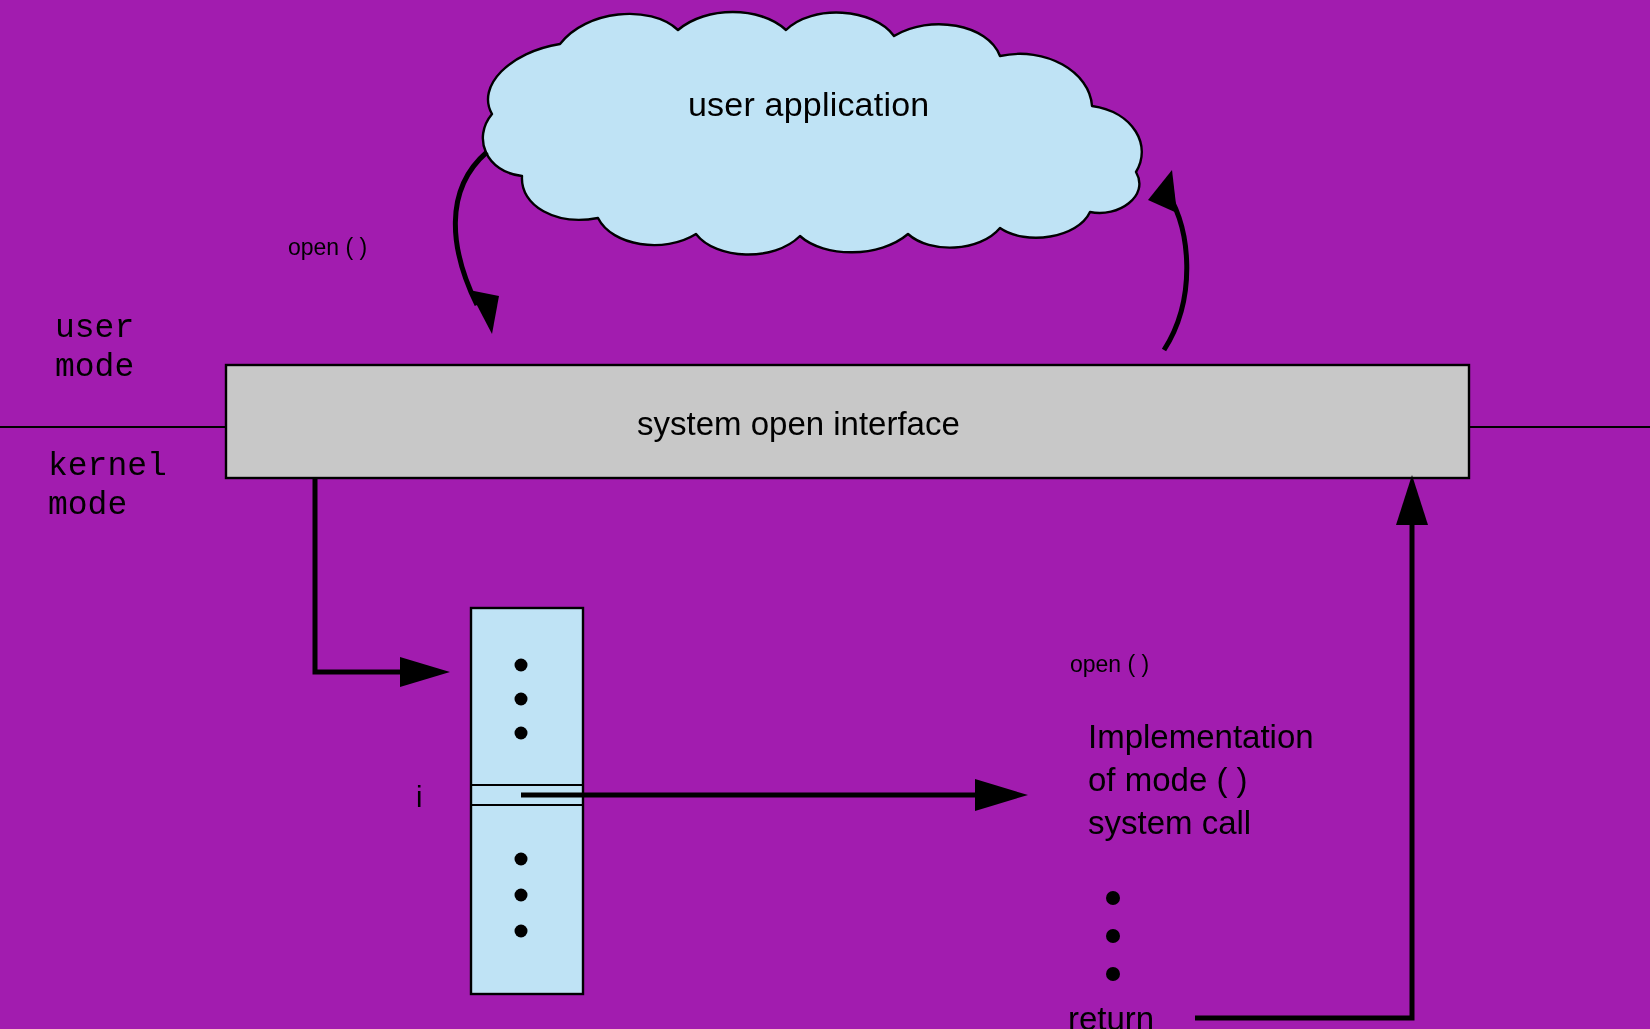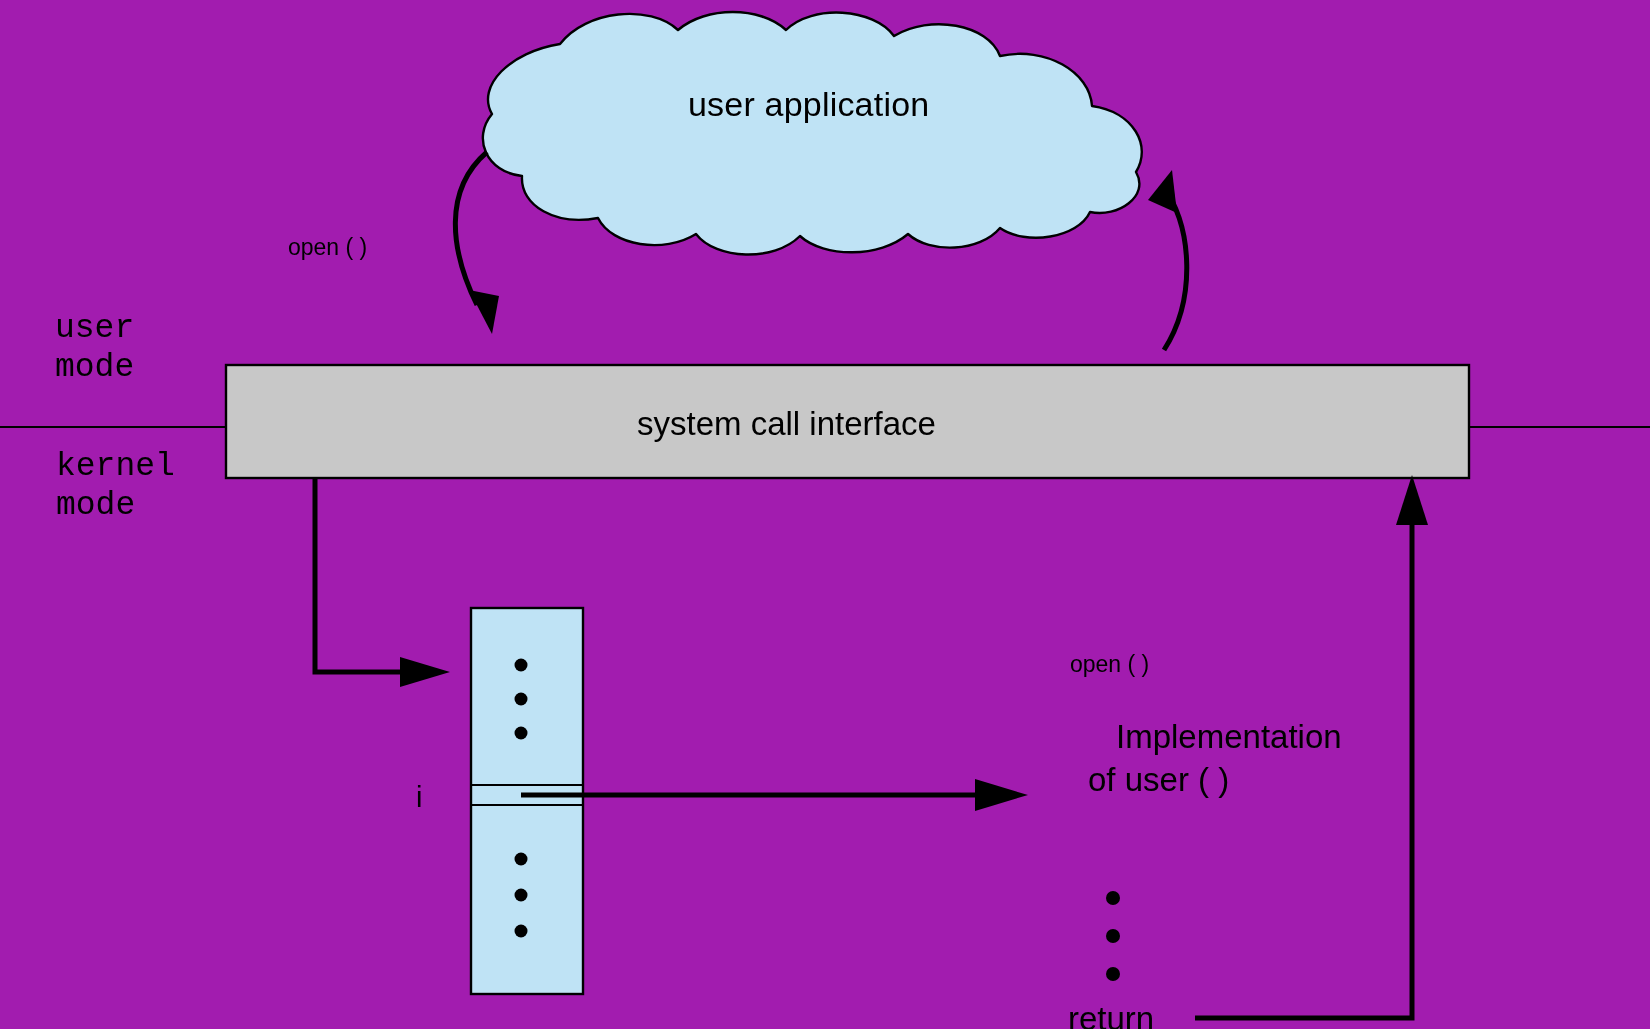--- a/index.html
+++ b/index.html
@@ -138,27 +138,28 @@
     </g>
   </svg>
 
   <div class="lbl lbl-cloud" style="left:688px; top:84px;">user application</div>
 
   <div class="lbl lbl-openuser" style="left:288px; top:234px;">open ( )</div>
 
   <div class="lbl lbl-mode" style="left:55px; top:310px;">user
 mode</div>
 
-  <div class="lbl lbl-mode" style="left:48px; top:448px;margin-left:8px;">kernel
+  <div class="lbl lbl-mode" style="left:48px; top:448px;">kernel
 mode</div>
 
-  <div class="lbl lbl-bar" style="left:637px; top:405px;">system call interface</div>
+  <div class="lbl lbl-bar" style="left:637px; top:405px;">system open interface</div>
 
   <div class="lbl lbl-i" style="left:416px; top:780px;">i</div>
 
   <div class="lbl lbl-openuser" style="left:1070px; top:651px;">open ( )</div>
 
-  <div class="lbl lbl-impl" style="left:1088px; top:716px;margin-left:28px;">Implementation</div>
-  <div class="lbl lbl-impl" style="left:1088px; top:759px;">of user ( )</div>
+  <div class="lbl lbl-impl" style="left:1088px; top:716px;">Implementation</div>
+  <div class="lbl lbl-impl" style="left:1088px; top:759px;">of mode ( )</div>
+  <div class="lbl lbl-impl" style="left:1088px; top:802px;">system call</div>
 
   <div class="lbl lbl-return" style="left:1068px; top:1000px;">return</div>
 
 </div>
 
 </body></html>

